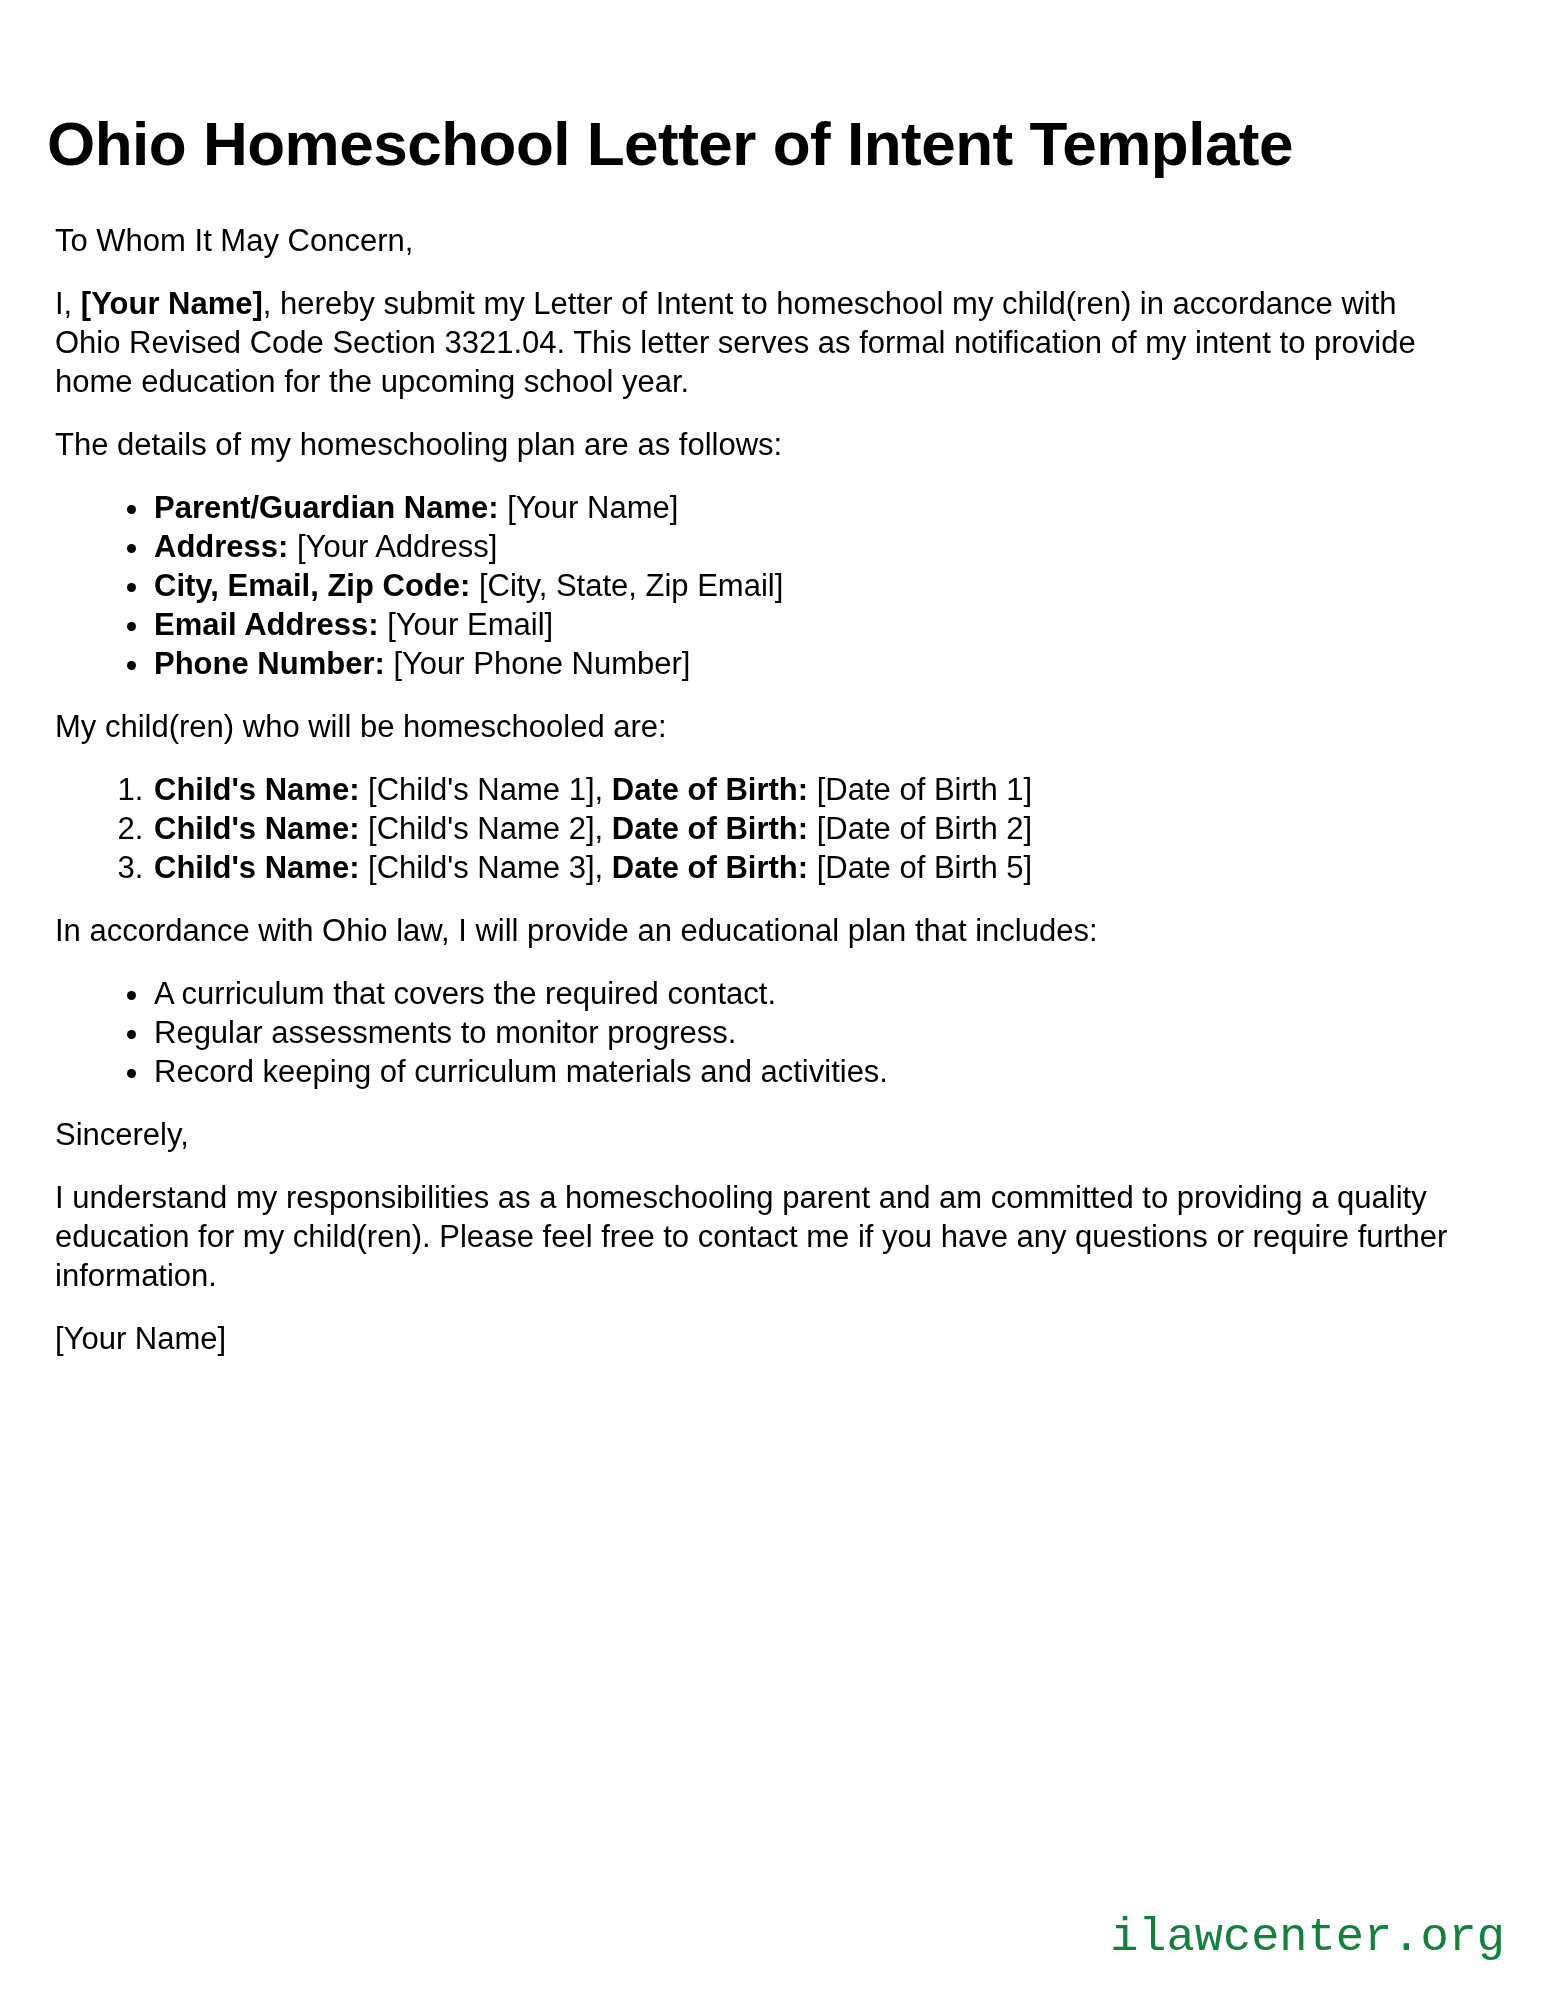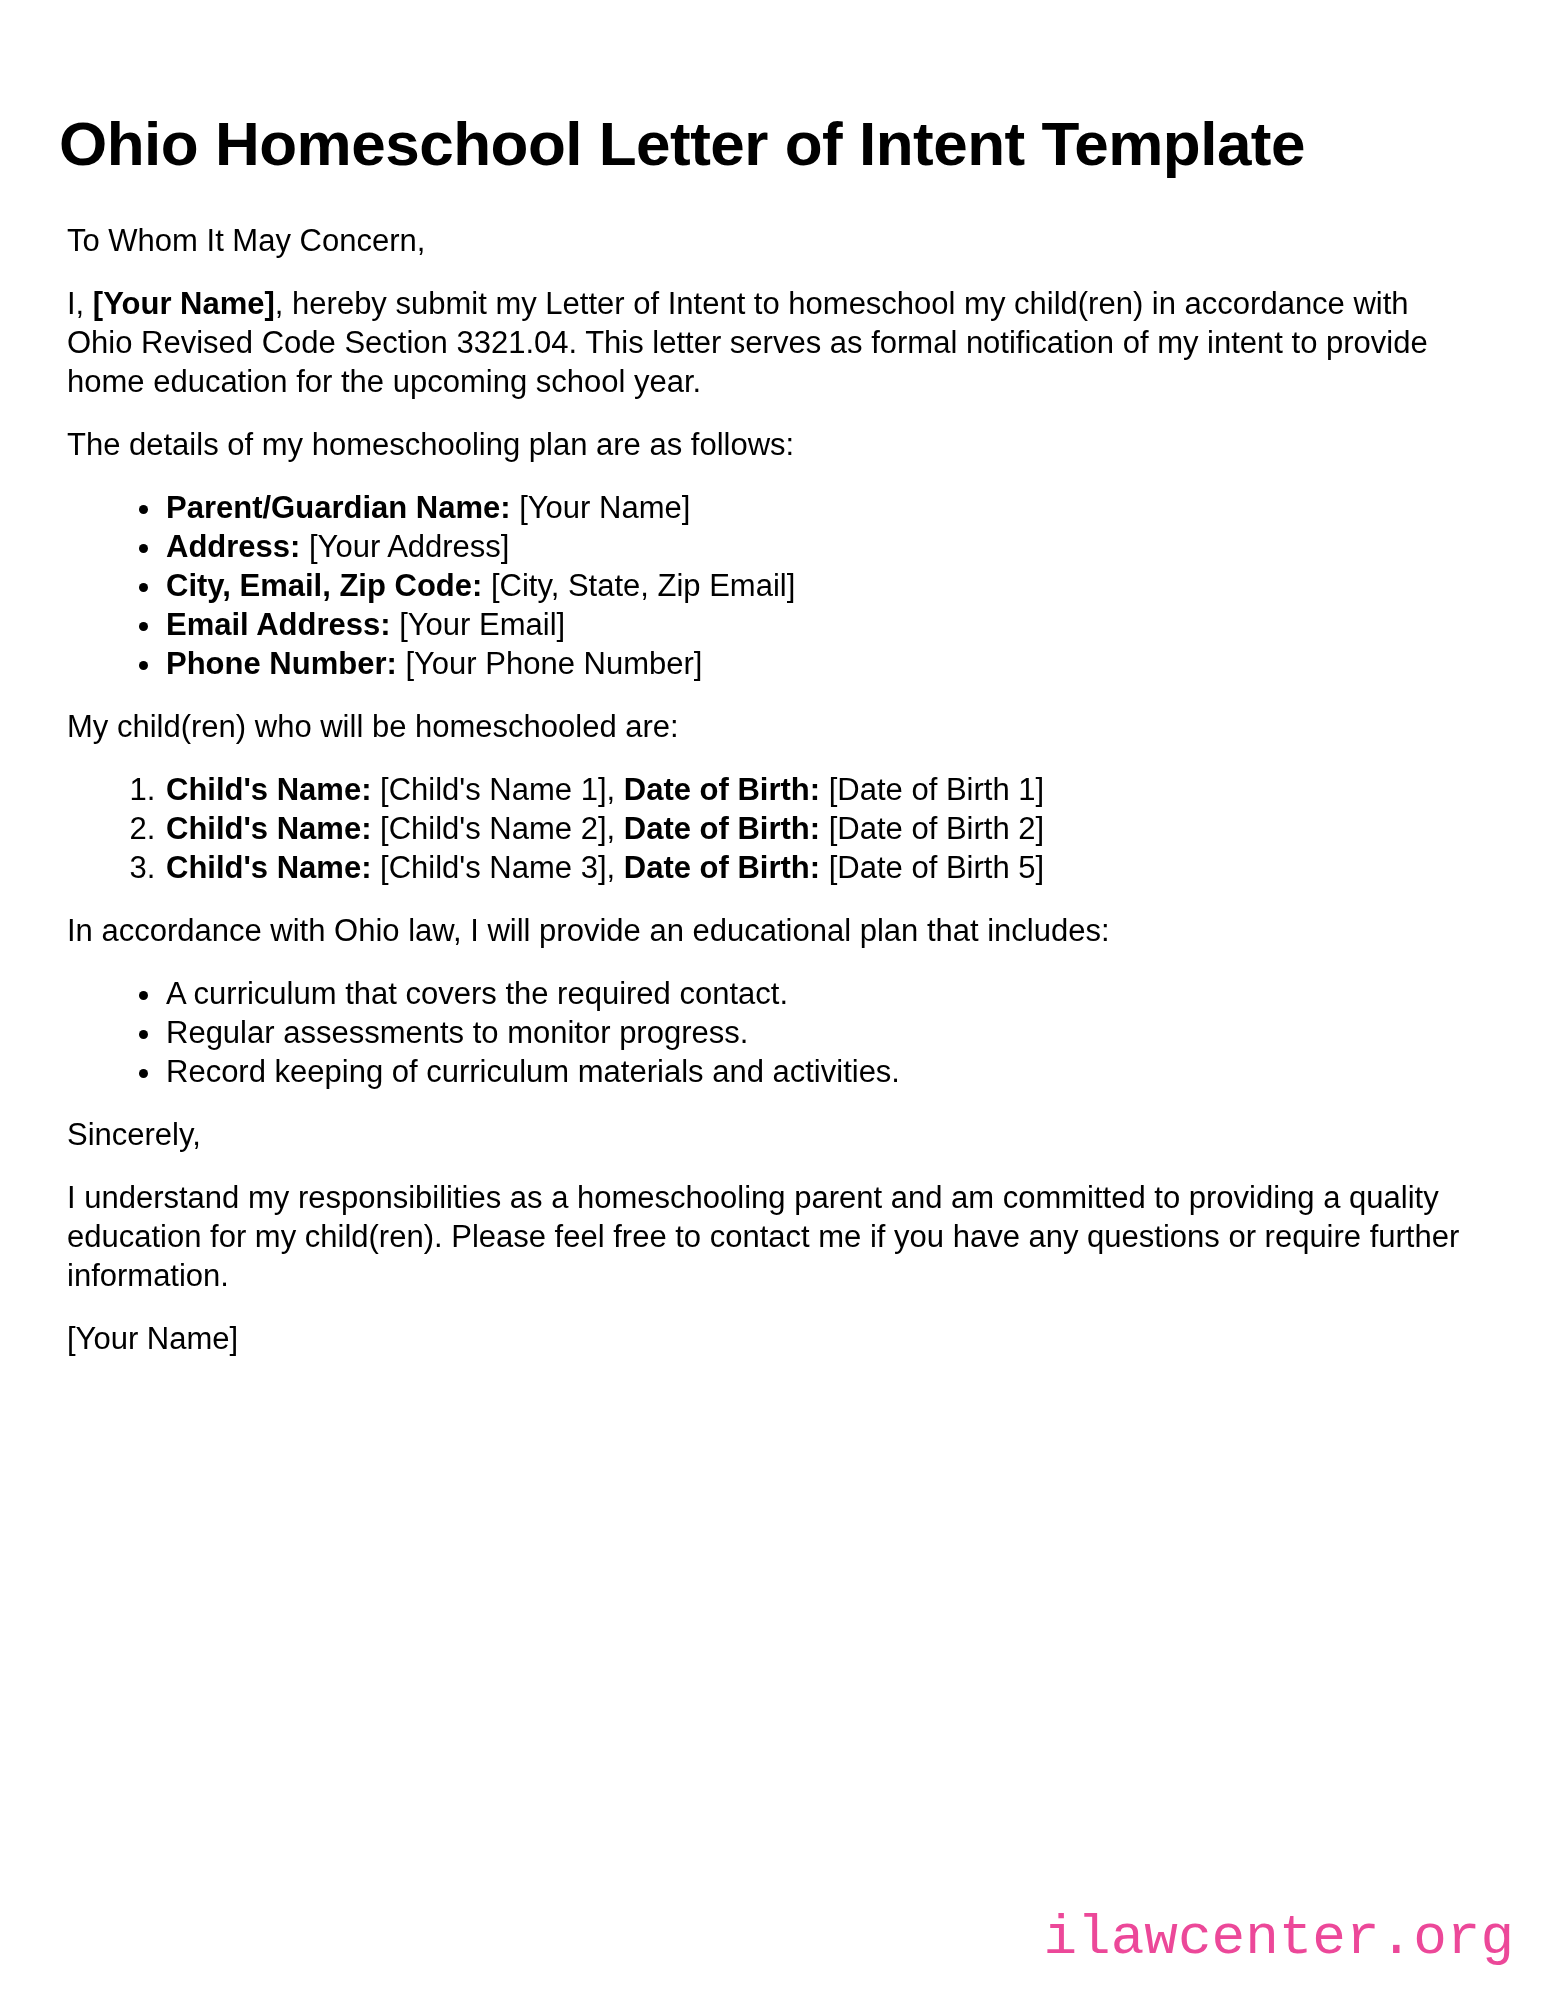--- a/index.html
+++ b/index.html
@@ -13,21 +13,21 @@
     color: #000000;
     font-family: "Liberation Sans", sans-serif;
     font-size: 31px;
     line-height: 39px;
     position: relative;
     overflow: hidden;
   }
   .page {
     box-sizing: border-box;
     width: 1554px;
-    padding: 108px 84px 0 59px;
+    padding: 108px 84px 0 47px;
   }
   h1.doc-title {
     font-size: 62px;
     line-height: 72px;
     font-weight: bold;
     margin: 0 0 41px 0;
     letter-spacing: -0.5px;
   }
   p {
     margin: 24px 8px;
@@ -39,25 +39,25 @@
   li {
     padding-left: 2px;
     margin-left: 20px;
   }
   strong {
     font-weight: bold;
   }
   .site-footer {
     position: absolute;
     top: 1903px;
-    right: 40px;
+    right: 49px;
     font-family: "Liberation Mono", monospace;
-    font-size: 56px;
+    font-size: 47px;
     line-height: 70px;
-    color: #ec4899;
+    color: #15803d;
     white-space: nowrap;
   }
 </style>
 </head>
 <body>
 
 <div class="page">
 
   <h1 class="doc-title">Ohio Homeschool Letter of Intent Template</h1>
 

